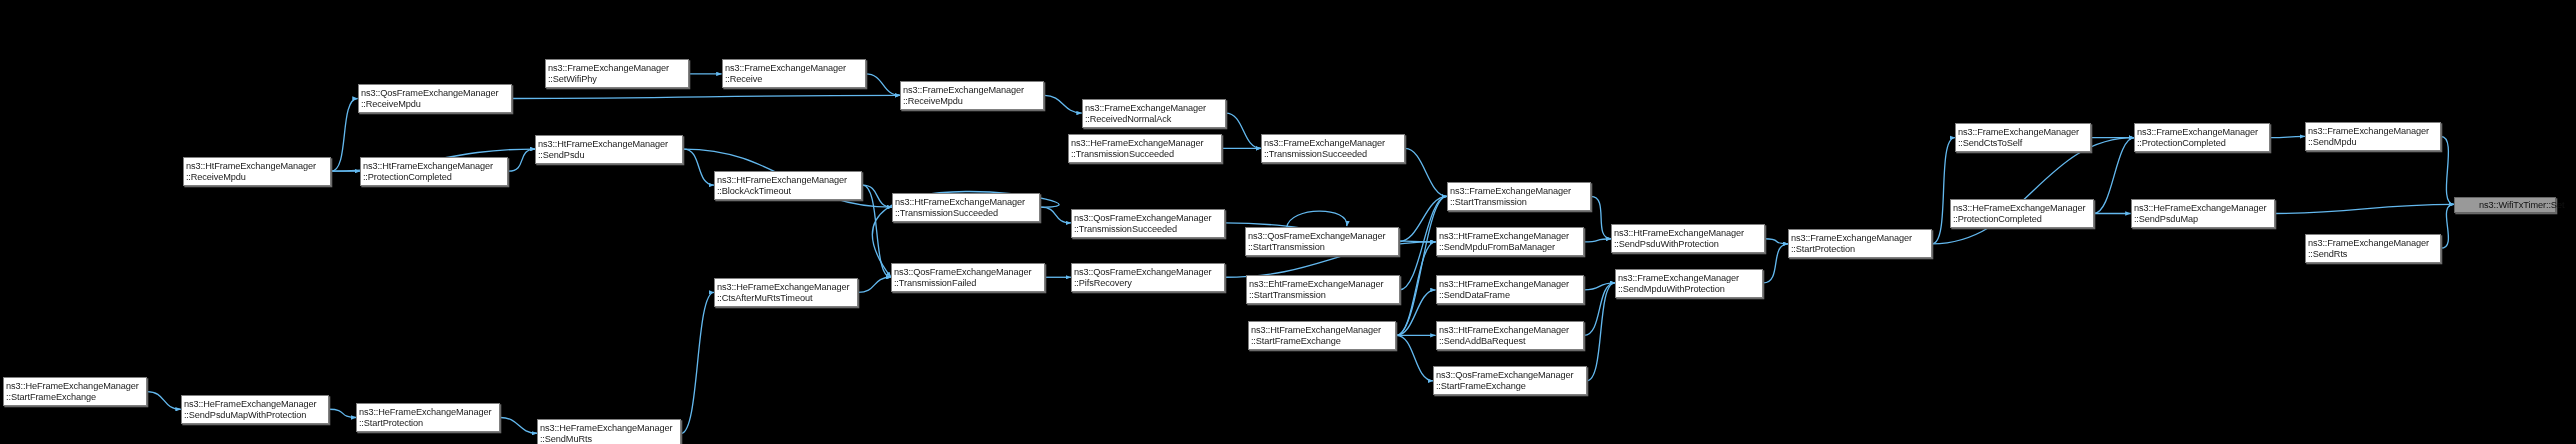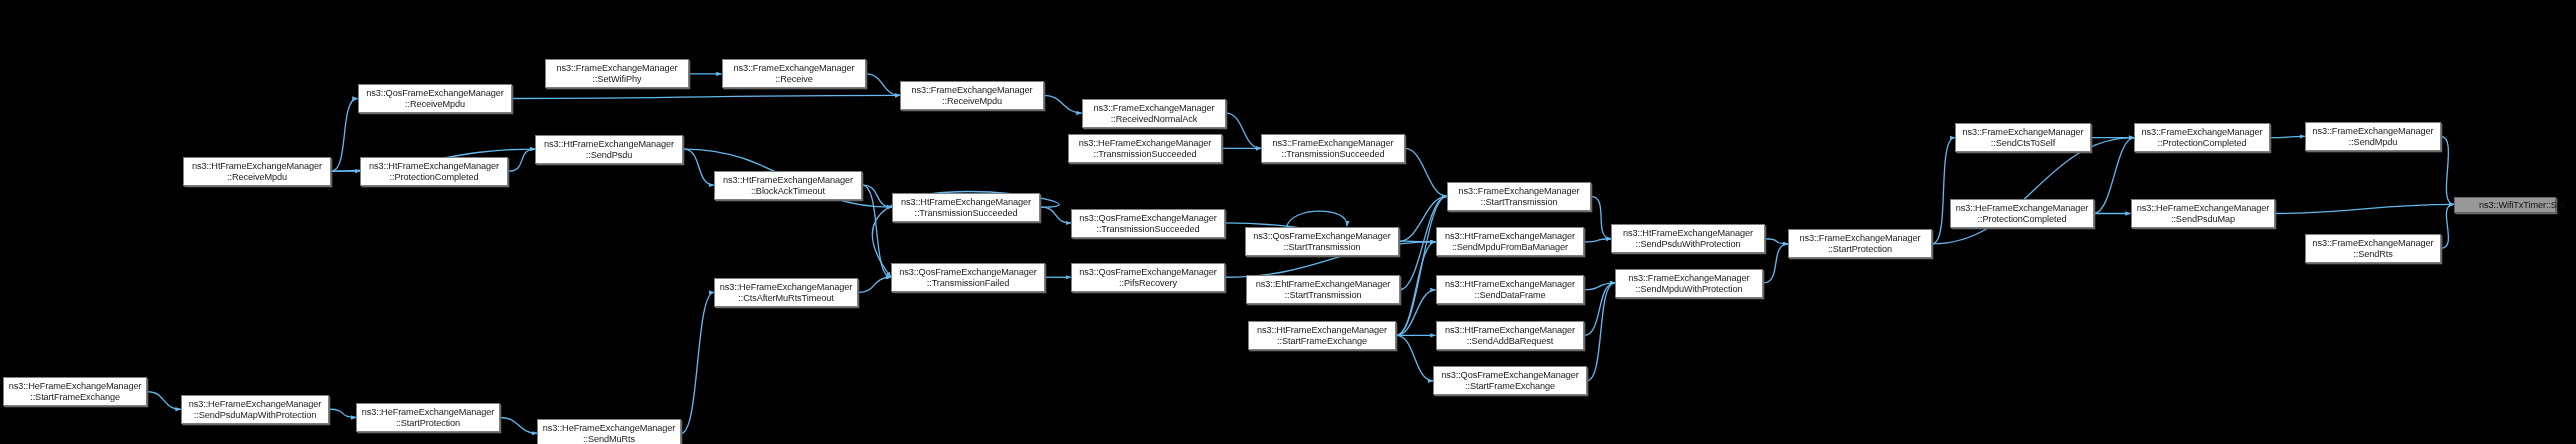--- a/index.html
+++ b/index.html
@@ -14,21 +14,21 @@
   .node{
     position:absolute;
     box-sizing:border-box;
     background:#fff;
     border:0.6px solid #808080;
     box-shadow:1.3px 1.3px 0 0 #696969;
     color:#1a1a1a;
     display:flex;
     align-items:center;
     justify-content:center;
-    text-align:center;
+    text-align:left;
     line-height:1.16;
     font-size:9.2px;
     letter-spacing:-0.1px;
     white-space:pre-line;
     padding:0 1.9px;
   }
   .node.highlight{
     background:#999999;
     border:0.6px solid #666;
     color:#111;

